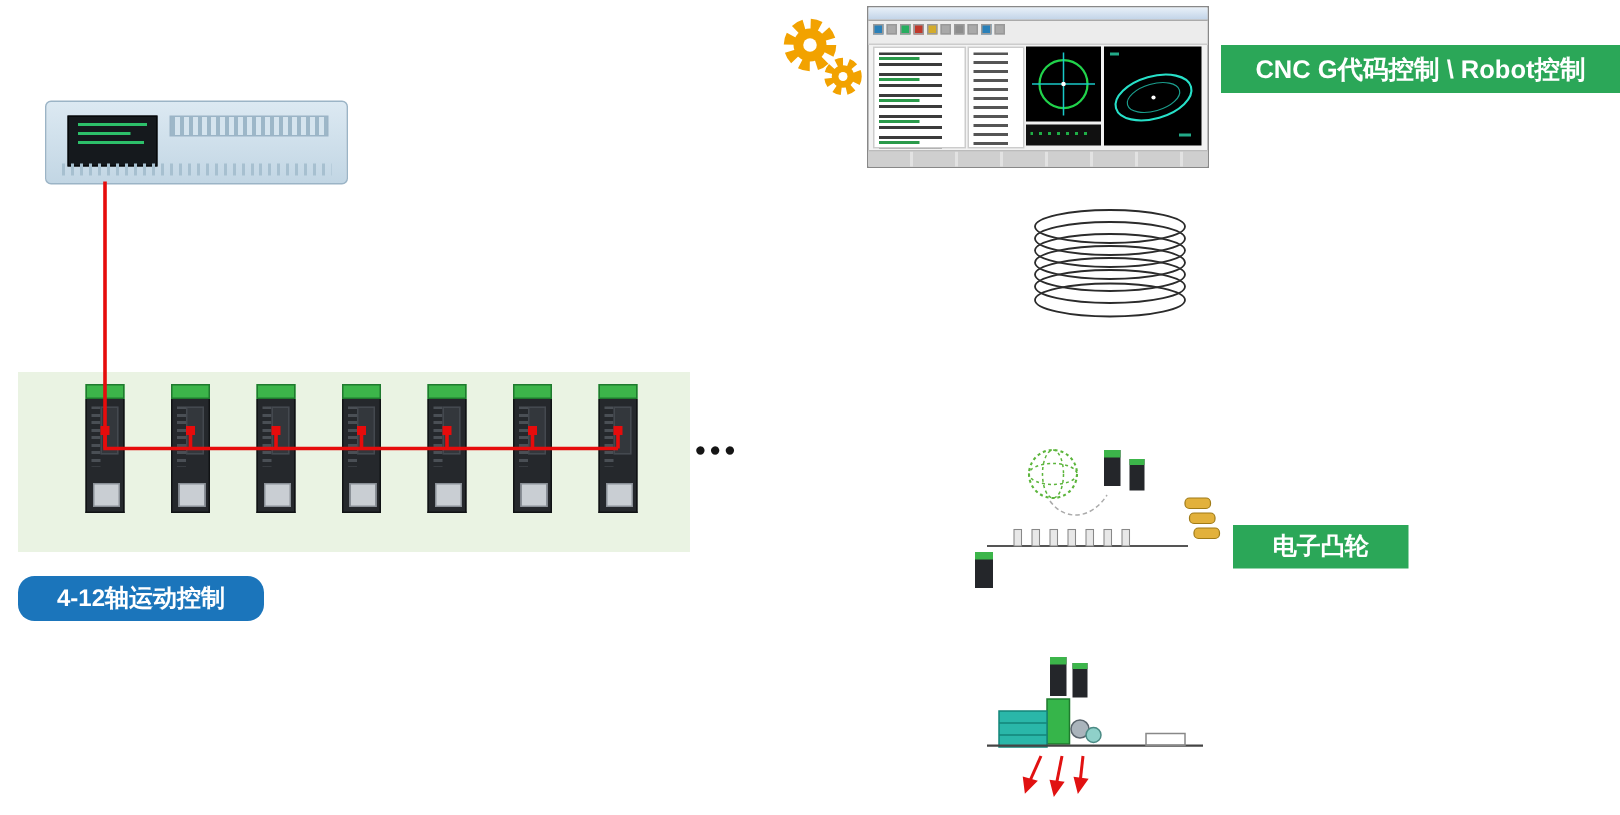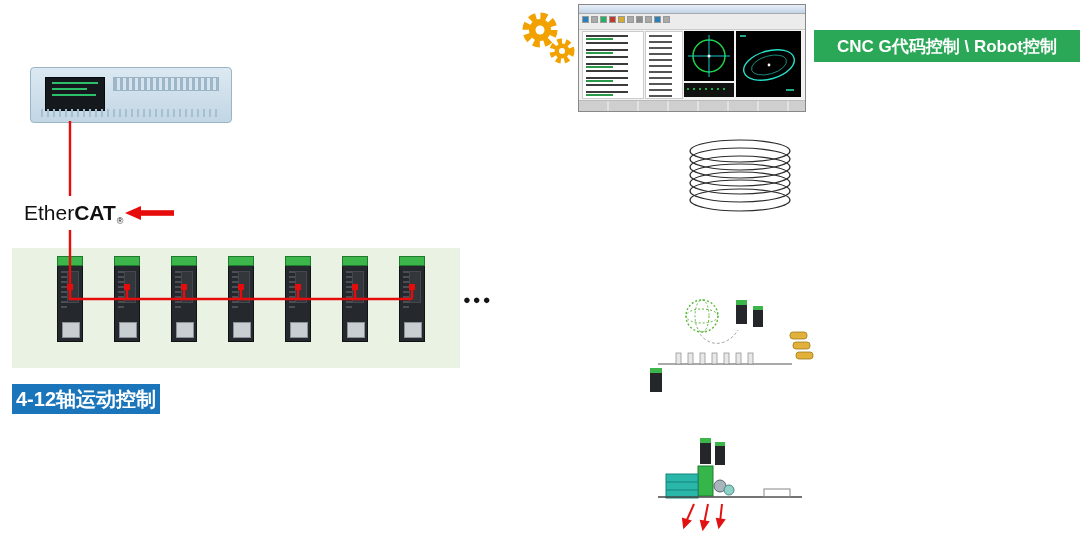--- a/index.html
+++ b/index.html
@@ -36,22 +36,22 @@
   .ethercat{position:absolute;left:24px;top:196px;width:156px;height:34px;background:#fff;z-index:5;
     display:flex;align-items:center;color:#111;}
   .et-light{font-size:21px;font-weight:400;}
   .et-bold{font-size:21px;font-weight:800;}
   .et-reg{font-size:9px;align-self:flex-end;margin:0 2px 4px 1px;}
   .et-arrow{display:block;}
   .et-fill{fill:var(--line-red,#E60C0C);}
   
   .dots{position:absolute;left:463px;top:292px;font-size:13px;letter-spacing:2px;color:#151515;z-index:2;}
   
-  .label-blue{position:absolute;left:12px;top:384px;width:148px;height:30px;background:var(--label-blue,#1B75BB);
-    color:#fff;font-weight:bold;font-size:20px;display:flex;align-items:center;justify-content:center;z-index:4;}
+  .label-blue{position:absolute;left:12px;top:384px;width:164px;height:30px;background:var(--label-blue,#1B75BB);
+    color:#fff;font-weight:bold;font-size:16px;display:flex;align-items:center;justify-content:center;z-index:4;border-radius:11px;}
   .label-green{position:absolute;background:var(--label-green,#2BA758);color:#fff;font-weight:bold;
     display:flex;align-items:center;justify-content:center;font-size:16px;z-index:4;}
   .lg1{left:814px;top:30px;width:266px;height:32px;font-size:17px;}
   .lg2{left:824px;top:174px;width:247px;height:29px;}
   .lg3{left:822px;top:350px;width:117px;height:29px;}
   .lg4{left:822px;top:491px;width:117px;height:29px;}
   
   .gears{position:absolute;left:510px;top:4px;z-index:2;}
   .gear-teeth{fill:none;stroke:var(--gear-orange,#F2A200);}
   .gear-core{fill:var(--gear-orange,#F2A200);}
@@ -161,29 +161,20 @@
     <path class="wire" d="M70,287V299 M127,287V299 M184,287V299 M241,287V299 M298,287V299 M355,287V299 M412,287V299"></path>
     <rect class="wire-dot" x="67" y="284" width="6" height="6"></rect>
     <rect class="wire-dot" x="124" y="284" width="6" height="6"></rect>
     <rect class="wire-dot" x="181" y="284" width="6" height="6"></rect>
     <rect class="wire-dot" x="238" y="284" width="6" height="6"></rect>
     <rect class="wire-dot" x="295" y="284" width="6" height="6"></rect>
     <rect class="wire-dot" x="352" y="284" width="6" height="6"></rect>
     <rect class="wire-dot" x="409" y="284" width="6" height="6"></rect>
   </svg>
 
-  <div class="ethercat">
-    <span class="et-light">Ether</span>
-      <span class="et-bold">CAT</span>
-      <span class="et-reg">®</span>
-    <svg class="et-arrow" width="50" height="16" viewBox="0 0 50 16">
-      <polygon class="et-fill" points="0,8 16,1 16,15"></polygon>
-      <rect class="et-fill" x="12" y="5.2" width="37" height="5.6"></rect>
-    </svg>
-  </div>
 
   <div class="dots">●●●</div>
 
   <div class="label-blue">4-12轴运动控制</div>
 
   <svg class="gears" width="72" height="64" viewBox="0 0 72 64">
     <circle class="gear-teeth" cx="30" cy="26" r="14" stroke-width="7" stroke-dasharray="6.5 4.5"></circle>
     <circle class="gear-core" cx="30" cy="26" r="11"></circle>
     <circle cx="30" cy="26" r="4.5" fill="#fff"></circle>
     <circle class="gear-teeth" cx="52" cy="47" r="9.5" stroke-width="6" stroke-dasharray="4.5 3.5"></circle>
@@ -285,14 +276,15 @@
       <line x1="42" y1="68" x2="34" y2="86"></line>
         <polygon points="32,91 31,83 38,85"></polygon>
       <line x1="56" y1="68" x2="52" y2="88"></line>
         <polygon points="51,93 49,85 56,86"></polygon>
       <line x1="70" y1="68" x2="68" y2="86"></line>
         <polygon points="67,91 65,83 72,84"></polygon>
     </g>
   </svg>
 
   <div class="label-green lg1">CNC G代码控制 \ Robot控制</div>
+  <div class="label-green lg3">电子凸轮</div>
 
 </div>
 
 </body></html>

